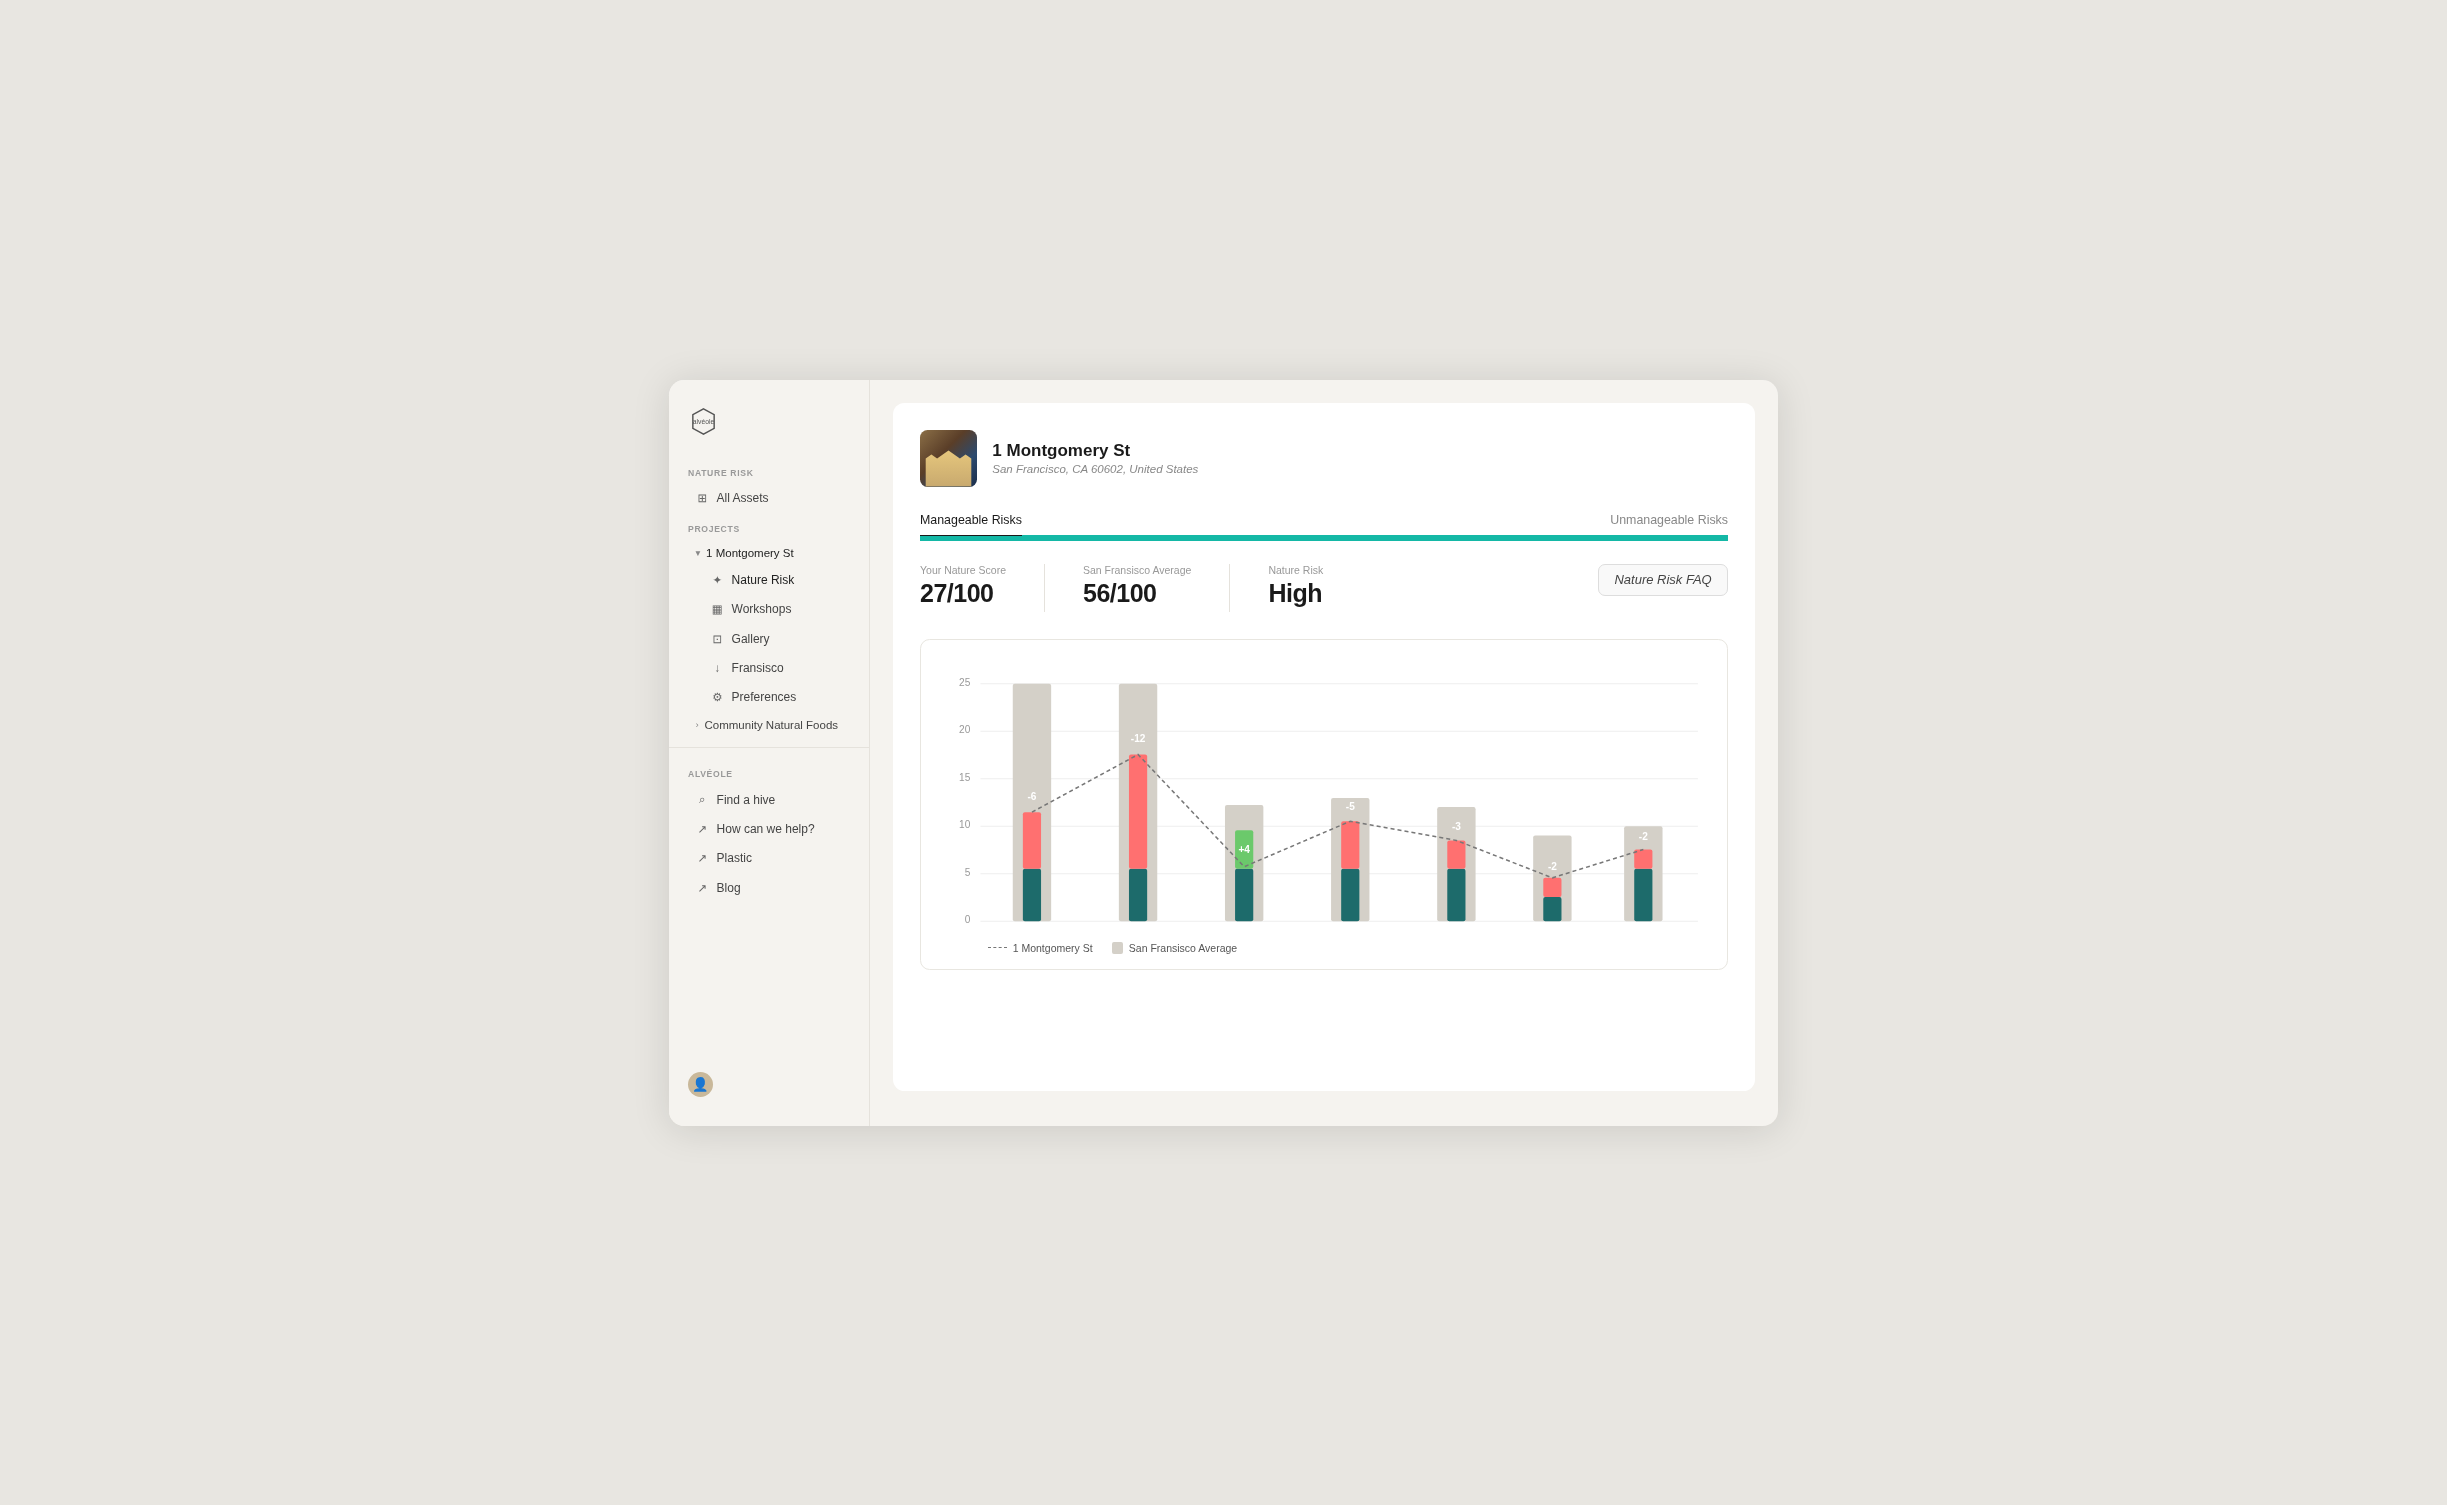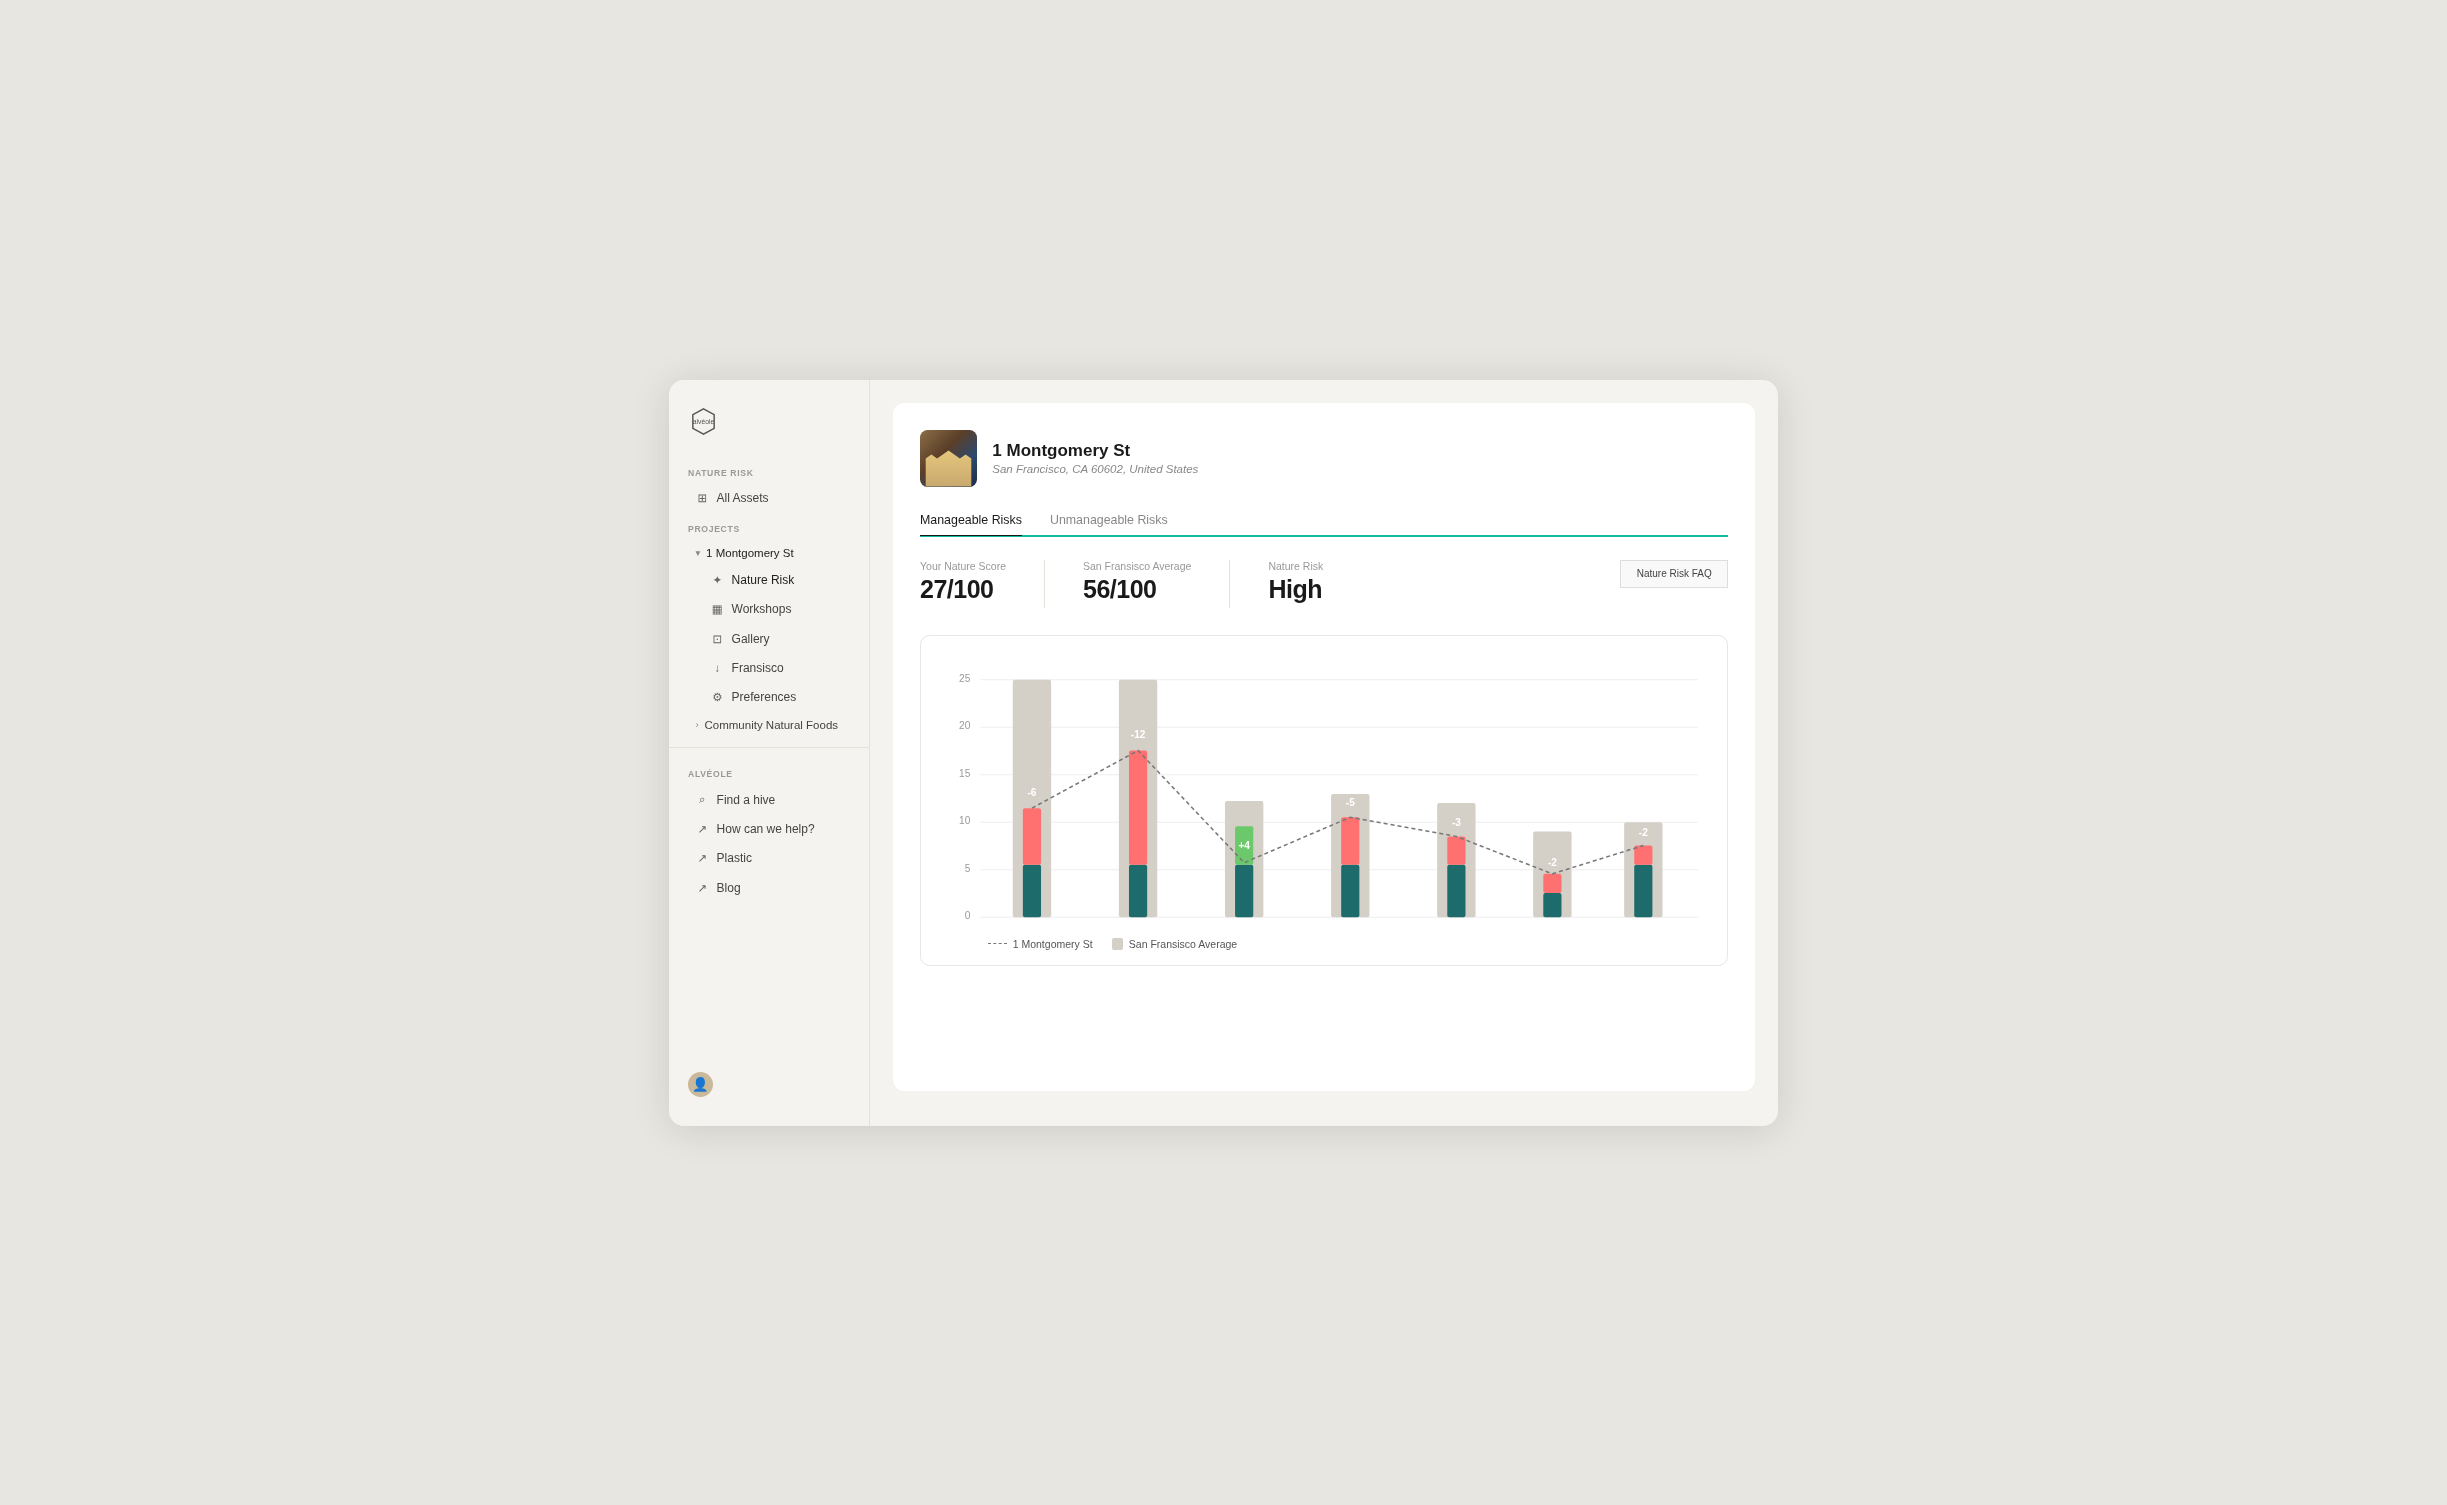--- a/index.html
+++ b/index.html
@@ -150,22 +150,23 @@
     }
     .asset-info .address {
       font-size: 11.5px;
       color: #888;
       font-style: italic;
     }
     
     .tabs {
       display: flex;
       gap: 28px;
-      border-bottom: 2px solid #14b8a6;
+      border-bottom: 6px solid #14b8a6;
       margin-bottom: 23px;
+      justify-content: space-between;
     }
     .tab {
       font-size: 12.4px;
       padding: 7.6px 0;
       color: #888;
       cursor: pointer;
       border-bottom: 1.9px solid transparent;
       margin-bottom: -1px;
     }
     .tab.active {
@@ -199,26 +200,27 @@
     .score-separator {
       width: 1px;
       height: 48px;
       background: #e5e2dc;
       align-self: center;
     }
     .faq-btn {
       margin-left: auto;
       padding: 7.6px 15.3px;
       border: 1px solid #ddd;
-      border-radius: 0;
-      font-size: 10px;
+      border-radius: 7px;
+      font-size: 13px;
       color: #444;
       background: #f9f9f9;
       cursor: pointer;
       white-space: nowrap;
+      font-style: italic;
     }
     
     .chart-container {
       background: #fff;
       border: 1px solid #e8e6e0;
       border-radius: 9.6px;
       padding: 23px 19px 15.3px;
     }
     .chart-area {
       position: relative;

